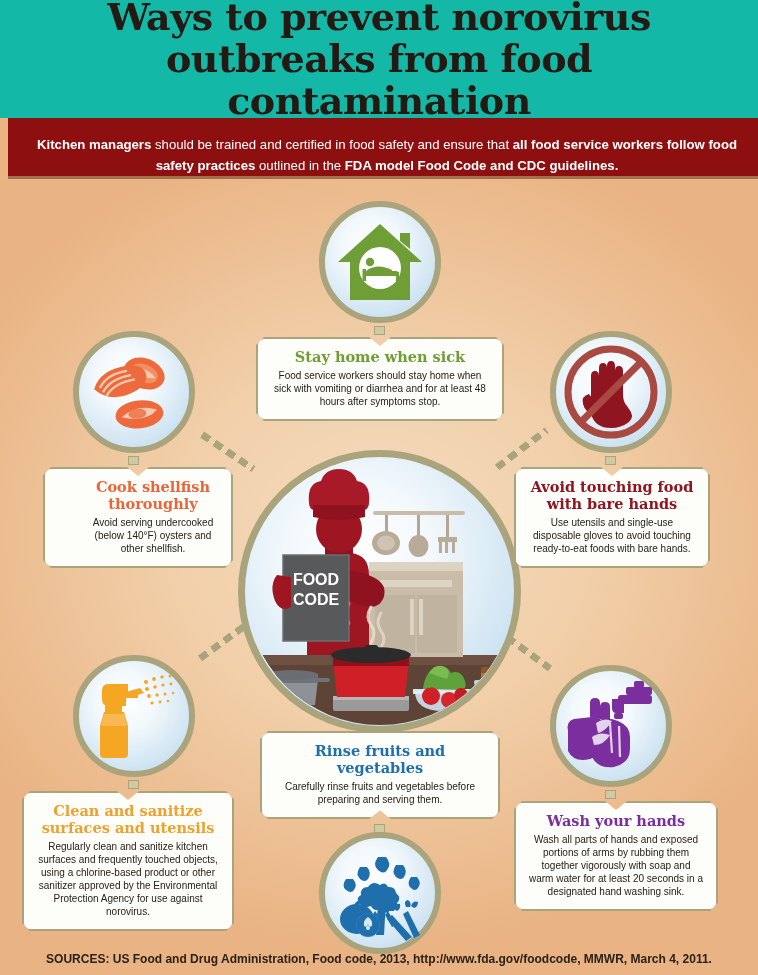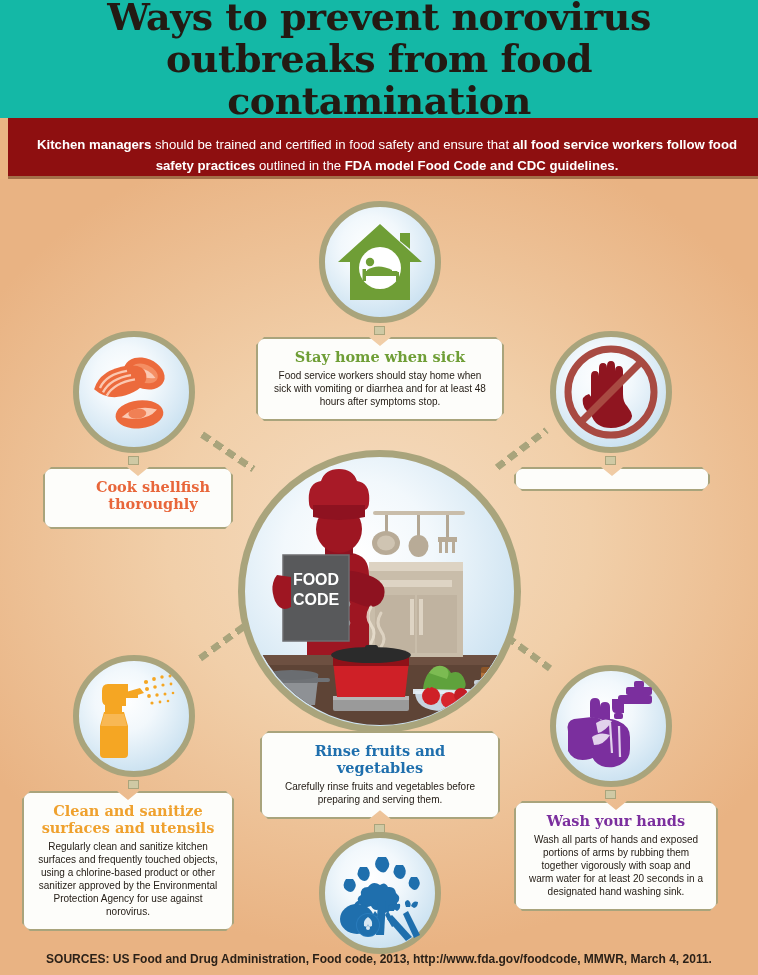--- a/index.html
+++ b/index.html
@@ -280,39 +280,42 @@
       <g transform="translate(28,58) rotate(-6)">
         <ellipse cx="24" cy="15" rx="24" ry="14" fill="#ec6a3c"></ellipse>
         <path d="M6 16 Q22 4 42 12 Q30 24 6 16 Z" fill="#fbc8b1"></path>
         <ellipse cx="22" cy="14" rx="9" ry="5" fill="#f08055"></ellipse>
       </g>
     </svg>
   </div>
   <div class="tab" style="left:128px; top:277px;"></div>
   <div class="card" style="left:43px; top:288px; width:190px;padding-left:42px;">
     <h3 style="color:#e8663a;">Cook shellfish thoroughly</h3>
+    <p>Avoid serving undercooked (below 140°F) oysters and other shellfish.</p>
   </div>
 
   <div class="circle" style="left:550px; top:152px; width:122px; height:122px; border-width:6px;">
     <svg width="100" height="100" viewBox="0 0 100 100">
       <circle cx="50" cy="50" r="43" fill="none" stroke="#a84a42" stroke-width="7"></circle>
 
       <path d="M30 52 L30 34 Q30 29 34 29 Q38 29 38 34 L38 48
                L38 26 Q38 21 42 21 Q46 21 46 26 L46 48
                L46 24 Q46 19 50 19 Q54 19 54 24 L54 48
                L54 29 Q54 24 58 24 Q62 24 62 29 L62 52
                Q62 60 66 64 L68 67 Q74 74 68 80 Q60 86 50 86
                Q34 86 30 72 Z" fill="#8f1520"></path>
       <path d="M28 52 Q20 54 22 62 Q24 70 32 72 L34 60 Z" fill="#8f1520"></path>
 
       <line x1="20" y1="80" x2="80" y2="20" stroke="#a84a42" stroke-width="7"></line>
     </svg>
   </div>
   <div class="tab" style="left:605px; top:277px;"></div>
   <div class="card" style="left:514px; top:288px; width:196px;">
+    <h3 style="color:#8f1520;">Avoid touching food with bare hands</h3>
+    <p>Use utensils and single-use disposable gloves to avoid touching ready-to-eat foods with bare hands.</p>
   </div>
 
   <div class="circle" style="left:73px; top:476px; width:122px; height:122px; border-width:6px;">
     <svg width="92" height="96" viewBox="0 0 92 96">
 
       <path d="M20 16 L40 16 L40 24 L50 24 L50 30 L38 30 L38 38 L20 38 Q14 38 14 31 L14 23 Q14 16 20 16 Z" fill="#f5a623"></path>
       <path d="M38 24 L52 20 L56 25 L40 30 Z" fill="#f5a623"></path>
       <rect x="17" y="36" width="17" height="8" fill="#f5a623"></rect>
 
       <path d="M16 44 L36 44 L40 58 L40 86 Q40 90 36 90 L16 90 Q12 90 12 86 L12 58 Z" fill="#f5a623"></path>

